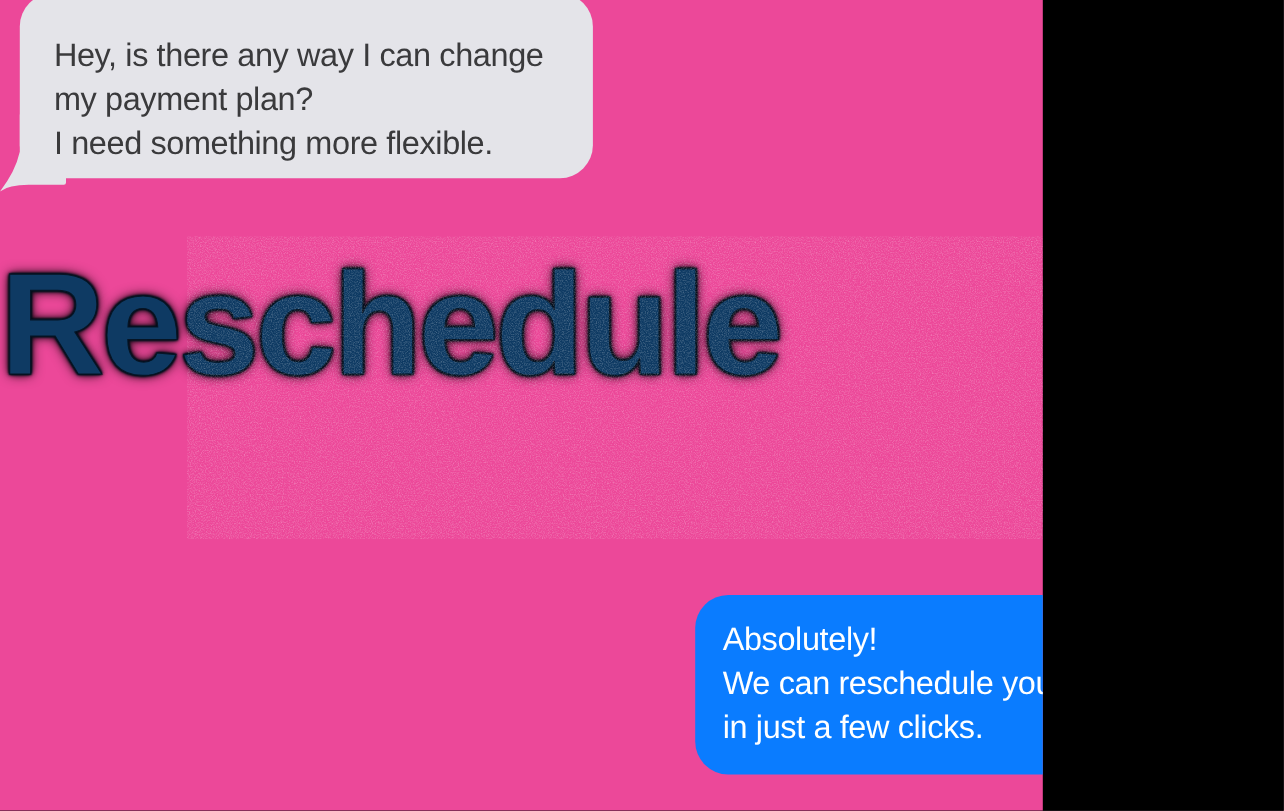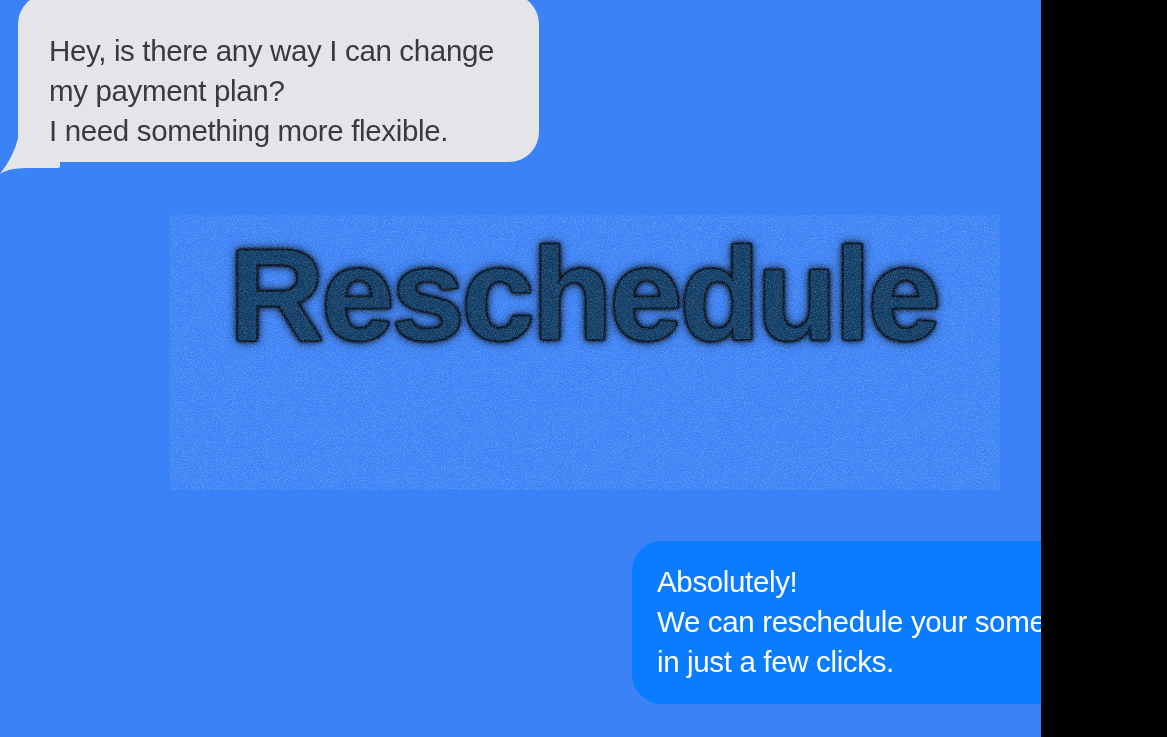--- a/index.html
+++ b/index.html
@@ -8,34 +8,33 @@
     padding: 0;
     background: #000000;
   }
   body {
     font-family: "Liberation Sans", sans-serif;
     -webkit-font-smoothing: antialiased;
   }
 
   #stage {
     position: relative;
-    width: 1030px;
+    width: 948px;
     height: 737px;
-    background: #3b82f6;
+    background: #ec4899;
     overflow: hidden;
-    padding-left: 11px;
   }
 
   
   .headline {
     position: absolute;
     left: 0;
     top: 231px;
     width: 1167px;
-    text-align: center;
+    text-align: left;
     pointer-events: none;
   }
   .headline-line {
     display: block;
     font-family: "Liberation Sans", sans-serif;
     font-weight: 700;
     font-size: 132px;
     line-height: 0.97;
     letter-spacing: -3.2px;
     color: #0E3A63;

